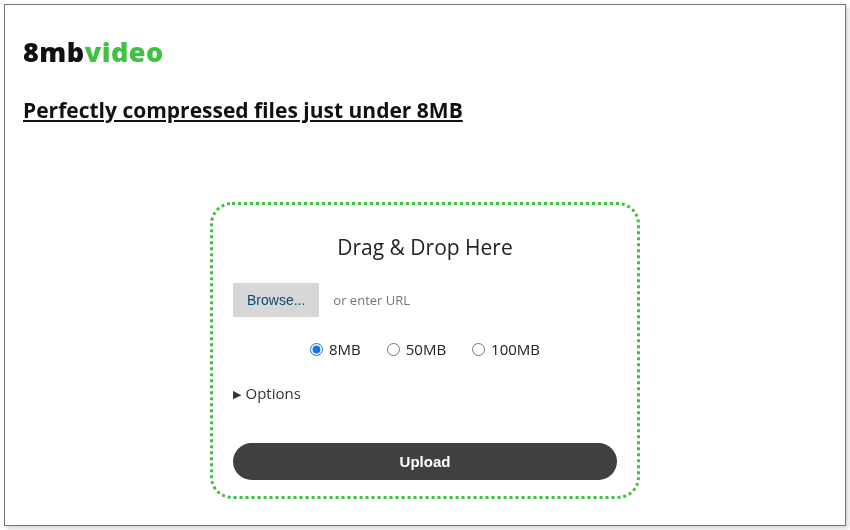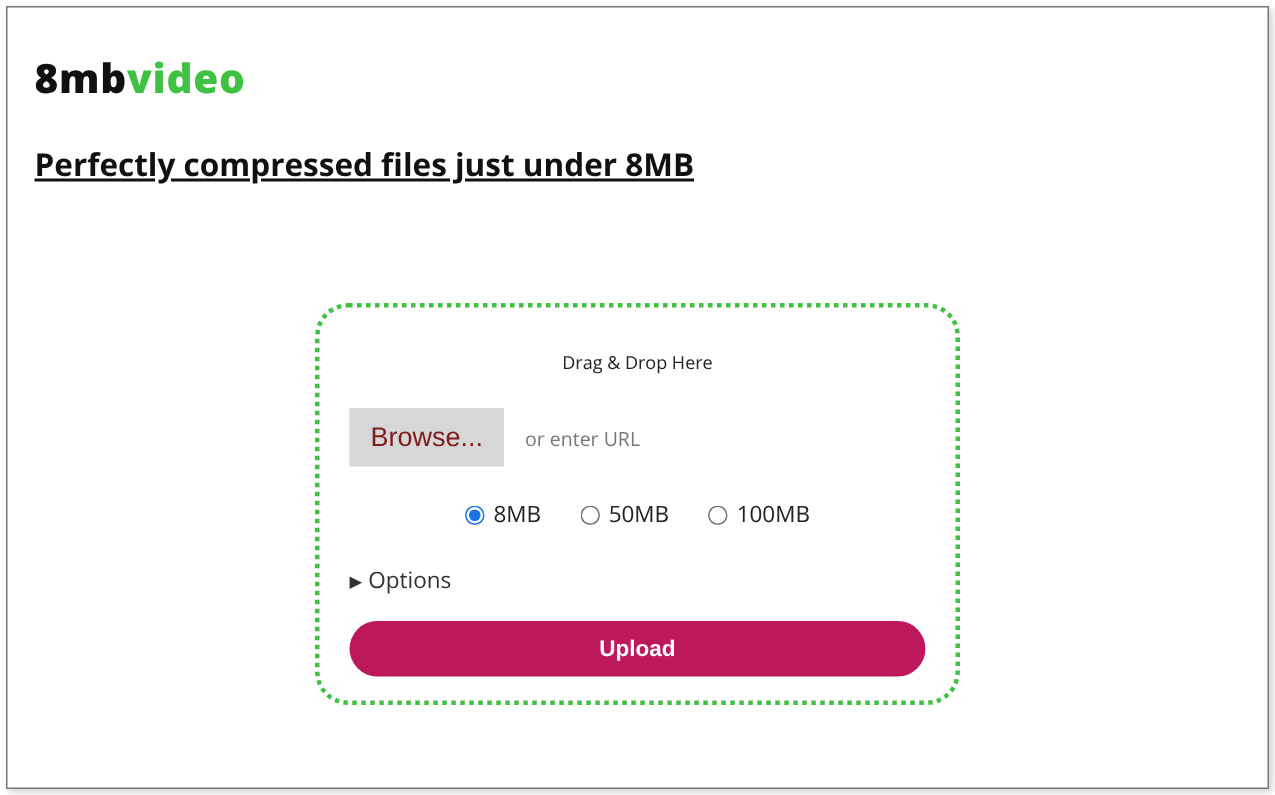--- a/index.html
+++ b/index.html
@@ -40,35 +40,35 @@
       margin-top: 78px;
     }
     .dropzone {
       width: 430px;
       border: 3px dotted #3fc141;
       border-radius: 22px;
       padding: 28px 20px 16px 20px;
       text-align: center;
       color: #333;
     }
-    .dz-line1 { font-size: 12px; color: #222; }
+    .dz-line1 { font-size: 21px; color: #222; }
     .dz-line2 { font-size: 16px; color: #222; margin-top: 6px; }
     .browse-row {
       display: flex;
       align-items: center;
       justify-content: flex-start;
       gap: 14px;
       margin-top: 22px;
     }
     .browse-btn {
       background: #d7d7d7;
       border: none;
       padding: 9px 14px;
-      font-size: 18px;
-      color: #7f1d1d;
+      font-size: 14px;
+      color: #0c4a6e;
       cursor: pointer;
     }
     .enter-url {
       font-size: 13px;
       color: #777;
       cursor: pointer;
     }
     .size-row {
       display: flex;
       justify-content: center;
@@ -85,28 +85,28 @@
       gap: 4px;
       margin-top: 24px;
       font-size: 15px;
       color: #333;
       cursor: pointer;
       text-align: left;
     }
     .tri { font-size: 11px; }
     .upload-btn {
       width: 100%;
-      background: #be185d;
+      background: #404040;
       color: #fff;
       border: none;
       border-radius: 20px;
       padding: 10px 0;
       font-size: 15px;
       font-weight: 600;
-      margin-top: 17px;
+      margin-top: 40px;
       cursor: pointer;
     }
   </style>
 </head>
 <body>
 
 <div class="frame">
   <div class="header">
     <div class="logo">
       <span class="logo-black">8mb</span><span class="logo-green">video</span>

